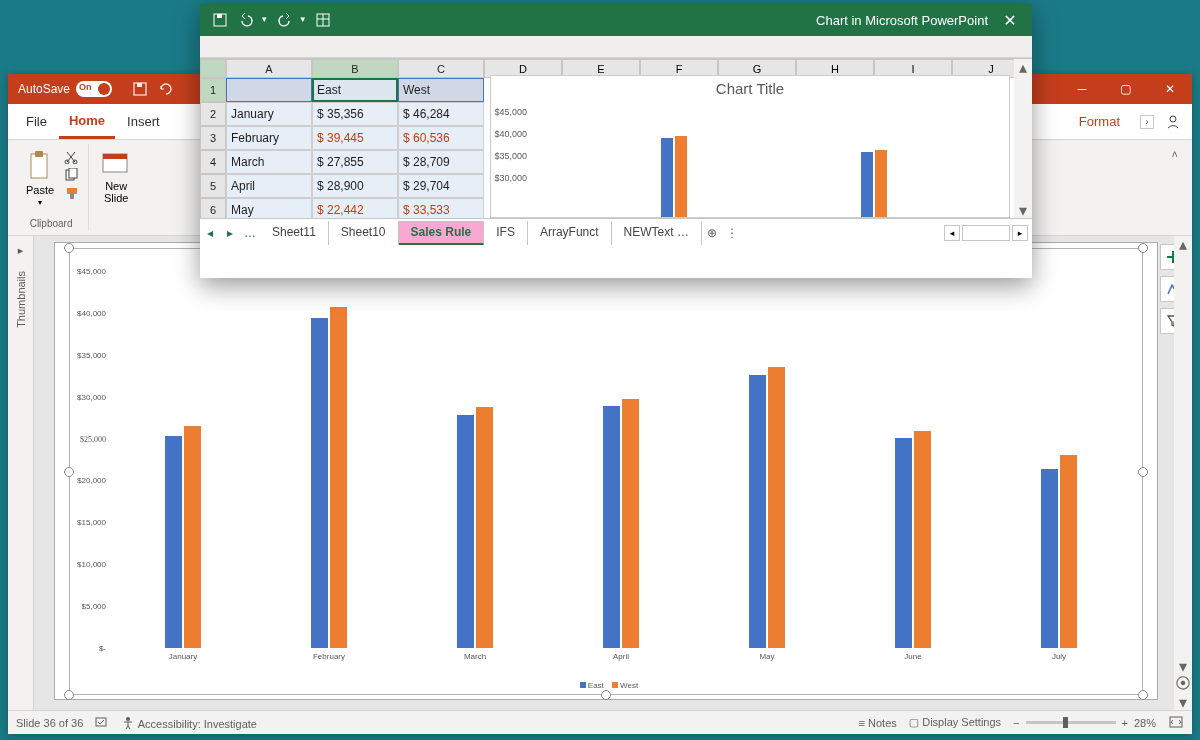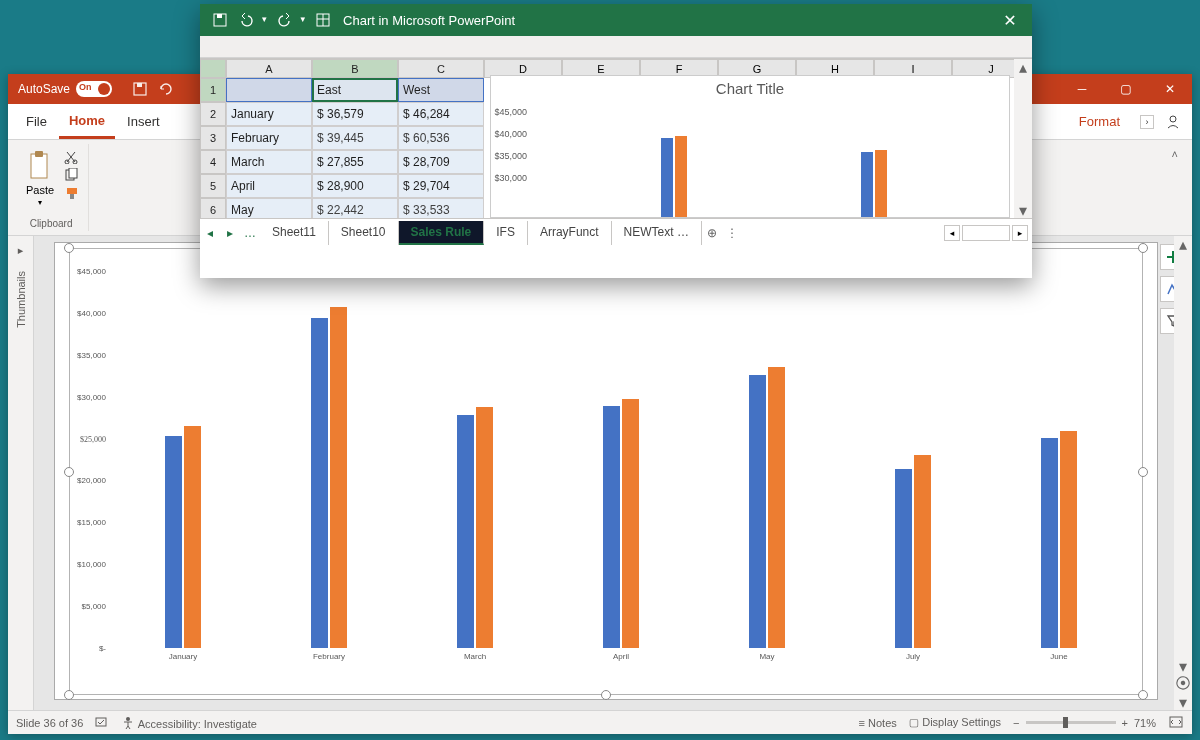--- a/index.html
+++ b/index.html
@@ -65,52 +65,52 @@
 .ppt-status { height:24px; background:#f3f2f1; border-top:1px solid #d4d4d4; display:flex; align-items:center; font-size:11px; color:#605e5c; padding:0 8px; gap:12px; }
 .ppt-status .sp { flex:1; }
 .zoom { display:flex; align-items:center; gap:6px; }
 .zslider { width:90px; height:3px; background:#c8c6c4; position:relative; }
 .zslider::after { content:""; position:absolute; left:42%; top:-4px; width:5px; height:11px; background:#605e5c; }
 
 
 .excel { position:absolute; top:4px; left:200px; width:832px; height:274px; background:#fff; box-shadow:0 8px 24px rgba(0,0,0,.4); display:flex; flex-direction:column; z-index:20; }
 .ex-title { height:32px; background:#217346; display:flex; align-items:center; color:#fff; font-size:13px; }
 .ex-qat { display:flex; gap:10px; padding:0 12px; }
-.ex-title .ttl { flex:1; text-align:left; }
+.ex-title .ttl { flex:1; text-align:right; }
 .ex-close { width:44px; text-align:center; cursor:pointer; font-size:16px; }
 .ex-strip { height:22px; background:#f1efee; border-bottom:1px solid #d4d4d4; }
 .ex-body { height:160px; display:flex; border-top:1px solid #c8c6c4; }
 .grid { width:284px; overflow:hidden; font-size:12px; color:#1f1f1f; position:relative; background:#fff; }
 .ghead { display:flex; background:#e6e6e6; height:19px; }
 .rowhead { width:26px; text-align:center; border:1px solid #c8c6c4; background:#e6e6e6; line-height:18px; font-size:11px;}
 .rowhead.sel { background:#c0d8c0; }
 .ch { flex:1; border:1px solid #c8c6c4; text-align:center; line-height:18px; font-size:11px; }
 .ch.sel { background:#c0d8c0; }
 .grow { display:flex; height:24px; }
 .cell { flex:1; border:1px solid #d0cece; padding:0 4px; line-height:22px; overflow:hidden; white-space:nowrap; }
 .cell.money { text-align:left; }
 .cell.sel { background:#e6eef7; }
-.cell.red { color:#404040; }
+.cell.red { color:#c2410c; }
 .cell.head { background:#d0d8e8; border:1px solid #4472c4; }
 .cell.colB.head { background:#dde5ef; }
 .cell.active { outline:2px solid #217346; outline-offset:-2px; background:#fff; z-index:2; position:relative; }
 .rh { width:26px; text-align:center; background:#e6e6e6; border:1px solid #c8c6c4; line-height:22px; font-size:11px; }
 .rh.sel { background:#c0d8c0;}
 .mini-head-ext { display:flex; height:19px; background:#e6e6e6; }
 .mini-head-ext .ch { width:78px; flex:none; }
 .gridext { flex:1; display:flex; position:relative; }
 .mini-chart { position:absolute; top:16px; left:6px; right:22px; bottom:0; border:1px solid #ccc; background:#fff; }
 .mini-chart .mtitle { text-align:center; font-size:15px; color:#595959; padding:4px 0; }
 .mini-plot { position:absolute; top:36px; left:40px; right:8px; bottom:0; }
 .mini-ylbl { position:absolute; right:100%; font-size:9px; color:#595959; padding-right:4px; transform:translateY(-50%); }
 .ex-vscroll { position:absolute; top:0; right:0; width:18px; bottom:0; background:#f3f2f1; display:flex; flex-direction:column; }
 .ex-sheets { height:28px; display:flex; align-items:center; border-top:1px solid #c8c6c4; background:#fff; font-size:12px; }
 .navbtn { width:20px; text-align:center; color:#217346; cursor:pointer; }
 .sheet { padding:4px 12px; border-right:1px solid #c8c6c4; color:#444; cursor:pointer; }
-.sheet.sel { color:#217346; font-weight:700; border-bottom:2px solid #217346; background:#0f172a; }
+.sheet.sel { color:#217346; font-weight:700; border-bottom:2px solid #217346; background:#f9a8d4; }
 .addsh { width:20px; text-align:center; color:#666; }
 .hscroll { flex:1; display:flex; align-items:center; justify-content:flex-end; gap:2px; padding-right:4px;}
 .hbtn { width:16px; height:16px; border:1px solid #c8c6c4; font-size:9px; display:flex;align-items:center;justify-content:center; }
 .htrack { width:48px; height:16px; border:1px solid #c8c6c4; }
 </style>
 </head>
 <body>
 
 <div class="ppt">
   <div class="ppt-titlebar">
@@ -166,20 +166,33 @@
               <rect x="2" y="2" width="8" height="10" fill="none" stroke="#444"></rect>
               <rect x="5" y="0" width="8" height="10" fill="#fff" stroke="#444"></rect>
             </svg>
           <svg width="16" height="14">
               <rect x="3" y="2" width="10" height="6" fill="#ed7d31"></rect>
               <rect x="6" y="8" width="4" height="5" fill="#888"></rect>
             </svg>
         </div>
       </div>
       <div class="lbl">Clipboard</div>
+    </div>
+    <div class="rgroup" style="border-right:none">
+      <div class="body">
+        <div class="rbtn">
+          <svg width="30" height="28">
+              <rect x="2" y="4" width="24" height="18" fill="#fff" stroke="#888"></rect>
+              <rect x="2" y="4" width="24" height="5" fill="#c43e1c"></rect>
+            </svg>
+          <span style="white-space:pre-line;text-align:center">New
+Slide</span>
+        </div>
+      </div>
+      <div class="lbl">&nbsp;</div>
     </div>
     <div style="flex:1"></div>
     <div class="ppt-chevup">˄</div>
   </div>
 
   <div class="ppt-body">
     <div class="thumb-rail">
       <span>▸</span>
       <span class="thumb-label">Thumbnails</span>
     </div>
@@ -240,34 +253,38 @@
                 </div>
                 <div class="cat">
                   <div class="pair">
                     <div class="bar east" style="height:72.3711111111111%"></div>
                     <div class="bar west" style="height:74.51777777777778%"></div>
                   </div>
                   <div class="xlbl">May</div>
                 </div>
                 <div class="cat">
                   <div class="pair">
+                    <div class="bar east" style="height:55.77777777777778%"></div>
+                    <div class="bar west" style="height:57.55555555555556%"></div>
+                  </div>
+                  <div class="xlbl">June</div>
+                </div>
+                <div class="cat">
+                  <div class="pair">
                     <div class="bar east" style="height:47.55555555555556%"></div>
                     <div class="bar west" style="height:51.11111111111111%"></div>
                   </div>
                   <div class="xlbl">July</div>
                 </div>
-                <div class="cat">
-                  <div class="pair">
-                    <div class="bar east" style="height:55.77777777777778%"></div>
-                    <div class="bar west" style="height:57.55555555555556%"></div>
-                  </div>
-                  <div class="xlbl">June</div>
-                </div>
               </div>
             </div>
+          <div class="legend">
+            <span class="sw" style="background:#4472c4"></span><span>East</span>
+            <span class="sw" style="background:#ed7d31"></span><span>West</span>
+          </div>
         </div>
       </div>
 
       <div class="float-btns">
         <div class="fbtn">
             <svg width="14" height="14">
               <path d="M7 1 V13 M1 7 H13" stroke="#107c41" stroke-width="2"></path>
             </svg>
           </div>
         <div class="fbtn">
@@ -305,21 +322,21 @@
         </svg>
       <span>Accessibility: Investigate</span>
     </span>
     <div class="sp"></div>
     <span>≡ <span>Notes</span></span>
     <span>▢ <span>Display Settings</span></span>
     <div class="zoom">
       <span>−</span>
       <div class="zslider"></div>
       <span>+</span>
-      <span>71%</span>
+      <span>28%</span>
     </div>
     <span><svg width="16" height="16">
           <rect x="2" y="3" width="12" height="10" fill="none" stroke="#605e5c"></rect>
           <path d="M5 6 L3 8 L5 10 M11 6 L13 8 L11 10" fill="none" stroke="#605e5c"></path>
         </svg></span>
   </div>
 </div>
 
 <div class="excel">
   <div class="ex-title">
@@ -358,21 +375,21 @@
         </div>
         <div class="grow">
           <div class="rh sel">1</div>
           <div class="cell head"></div>
           <div class="cell money colB head active">East</div>
           <div class="cell money head">West</div>
         </div>
         <div class="grow">
           <div class="rh">2</div>
           <div class="cell sel">January</div>
-          <div class="cell money colB sel">$ 36,579</div>
+          <div class="cell money colB sel">$ 35,356</div>
           <div class="cell money sel">$ 46,284</div>
         </div>
         <div class="grow">
           <div class="rh">3</div>
           <div class="cell sel">February</div>
           <div class="cell money colB sel red">$ 39,445</div>
           <div class="cell money sel red">$ 60,536</div>
         </div>
         <div class="grow">
           <div class="rh">4</div>

